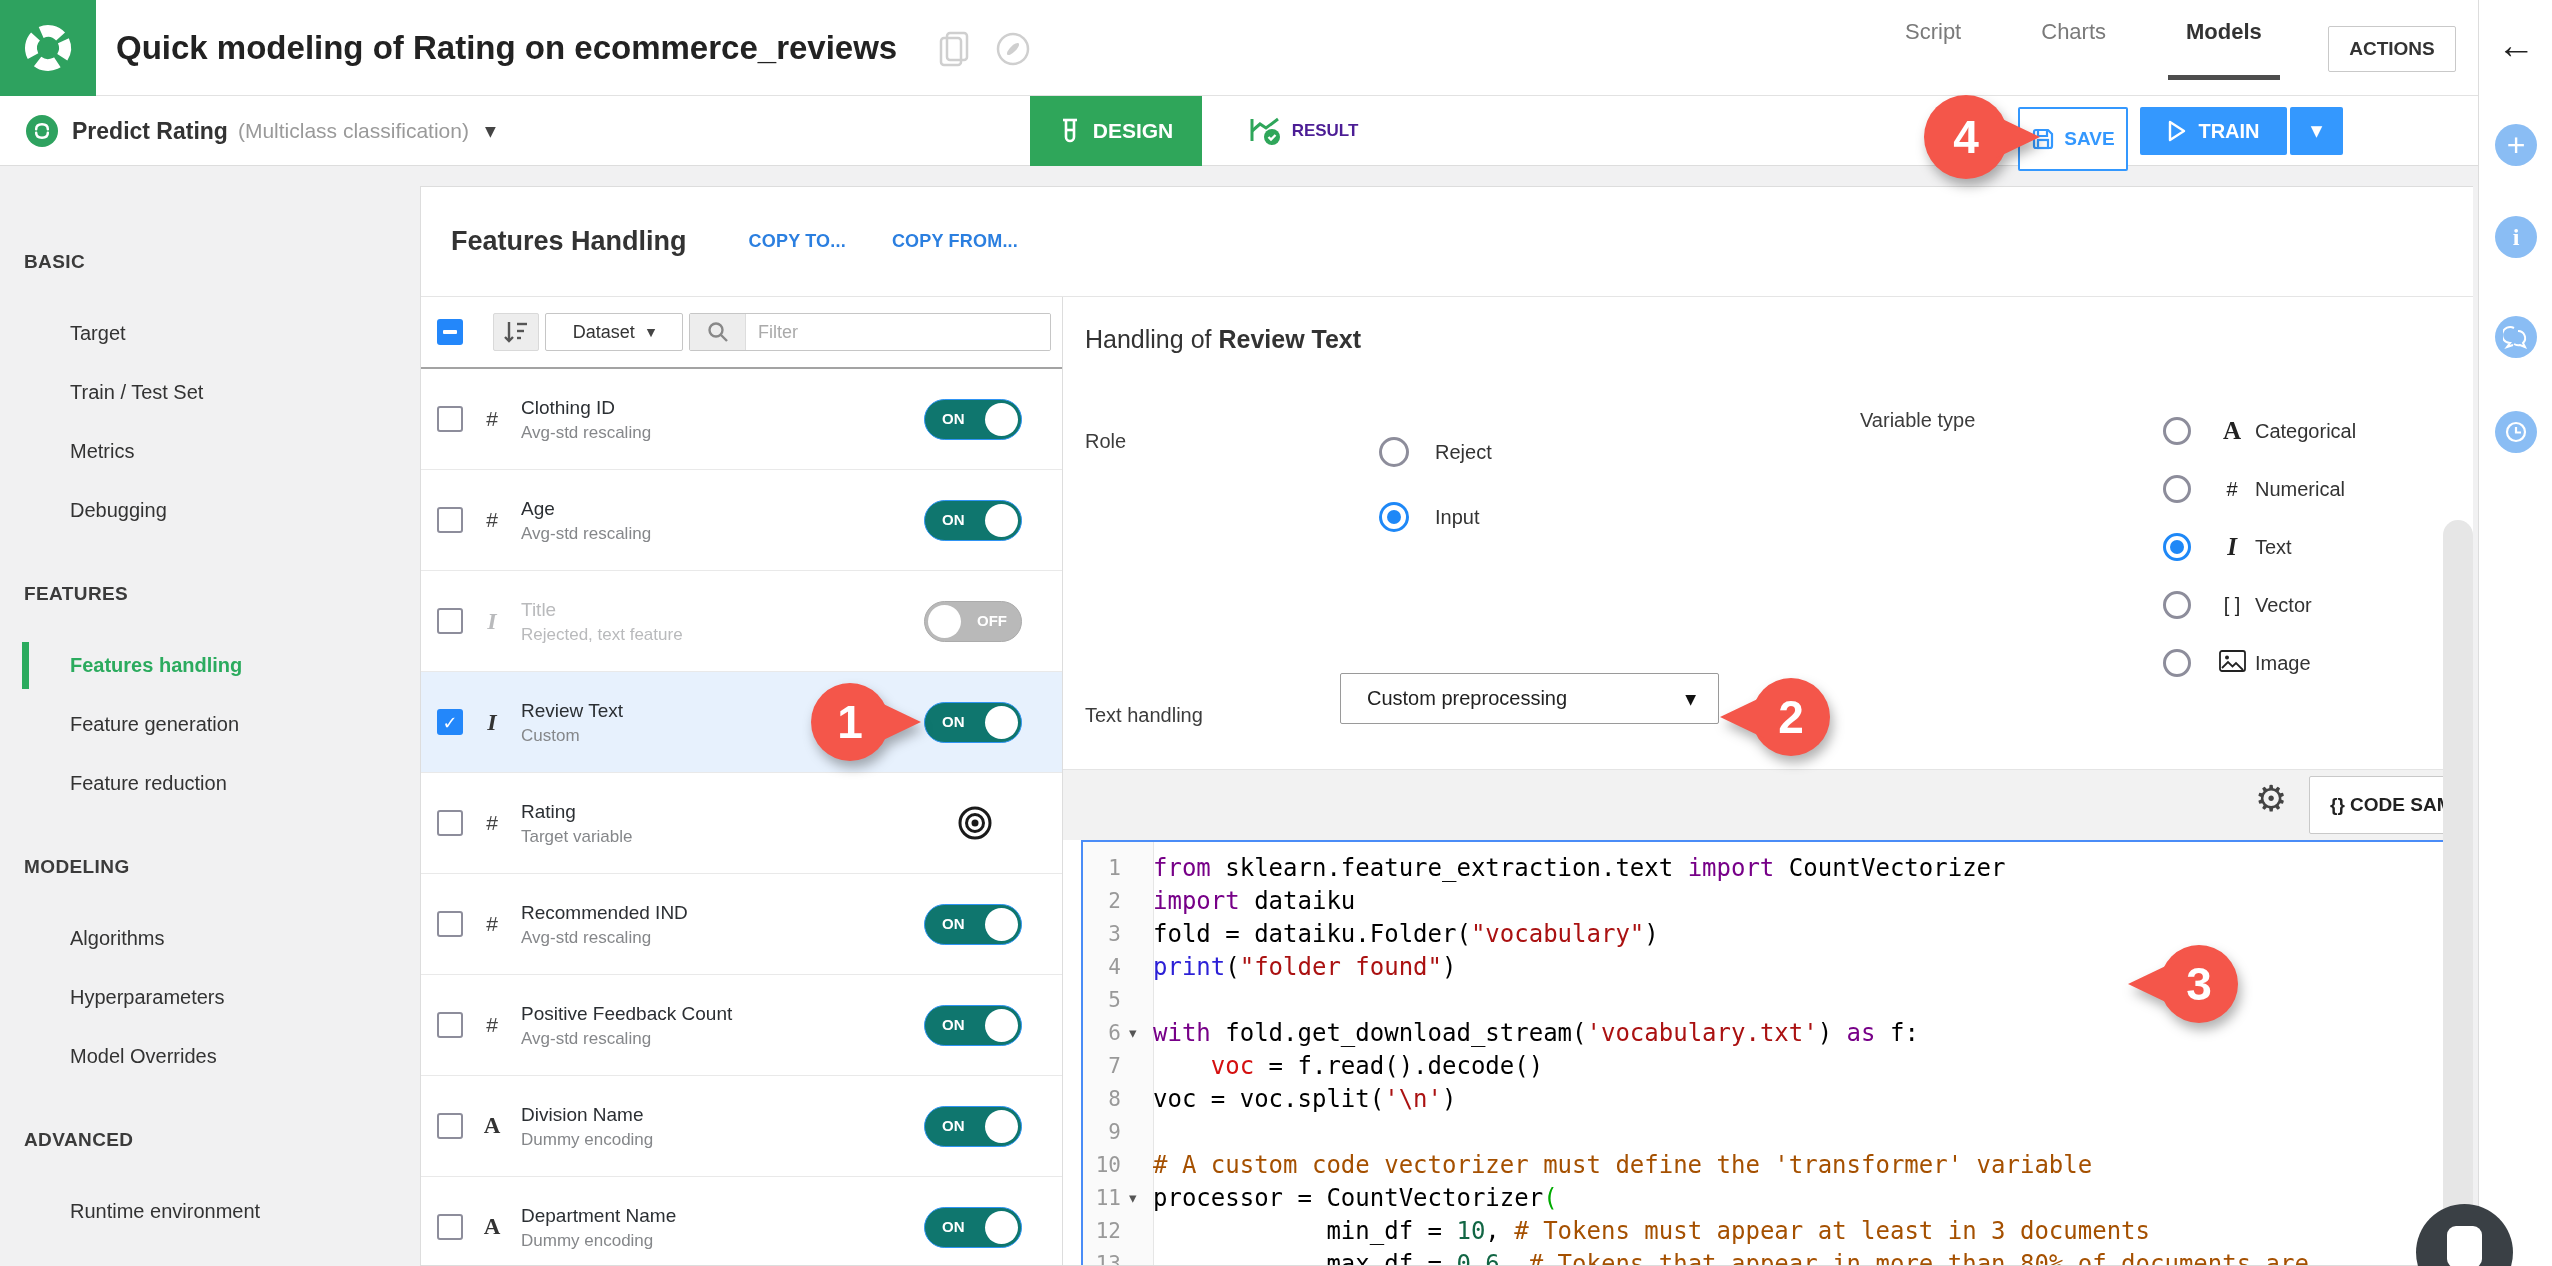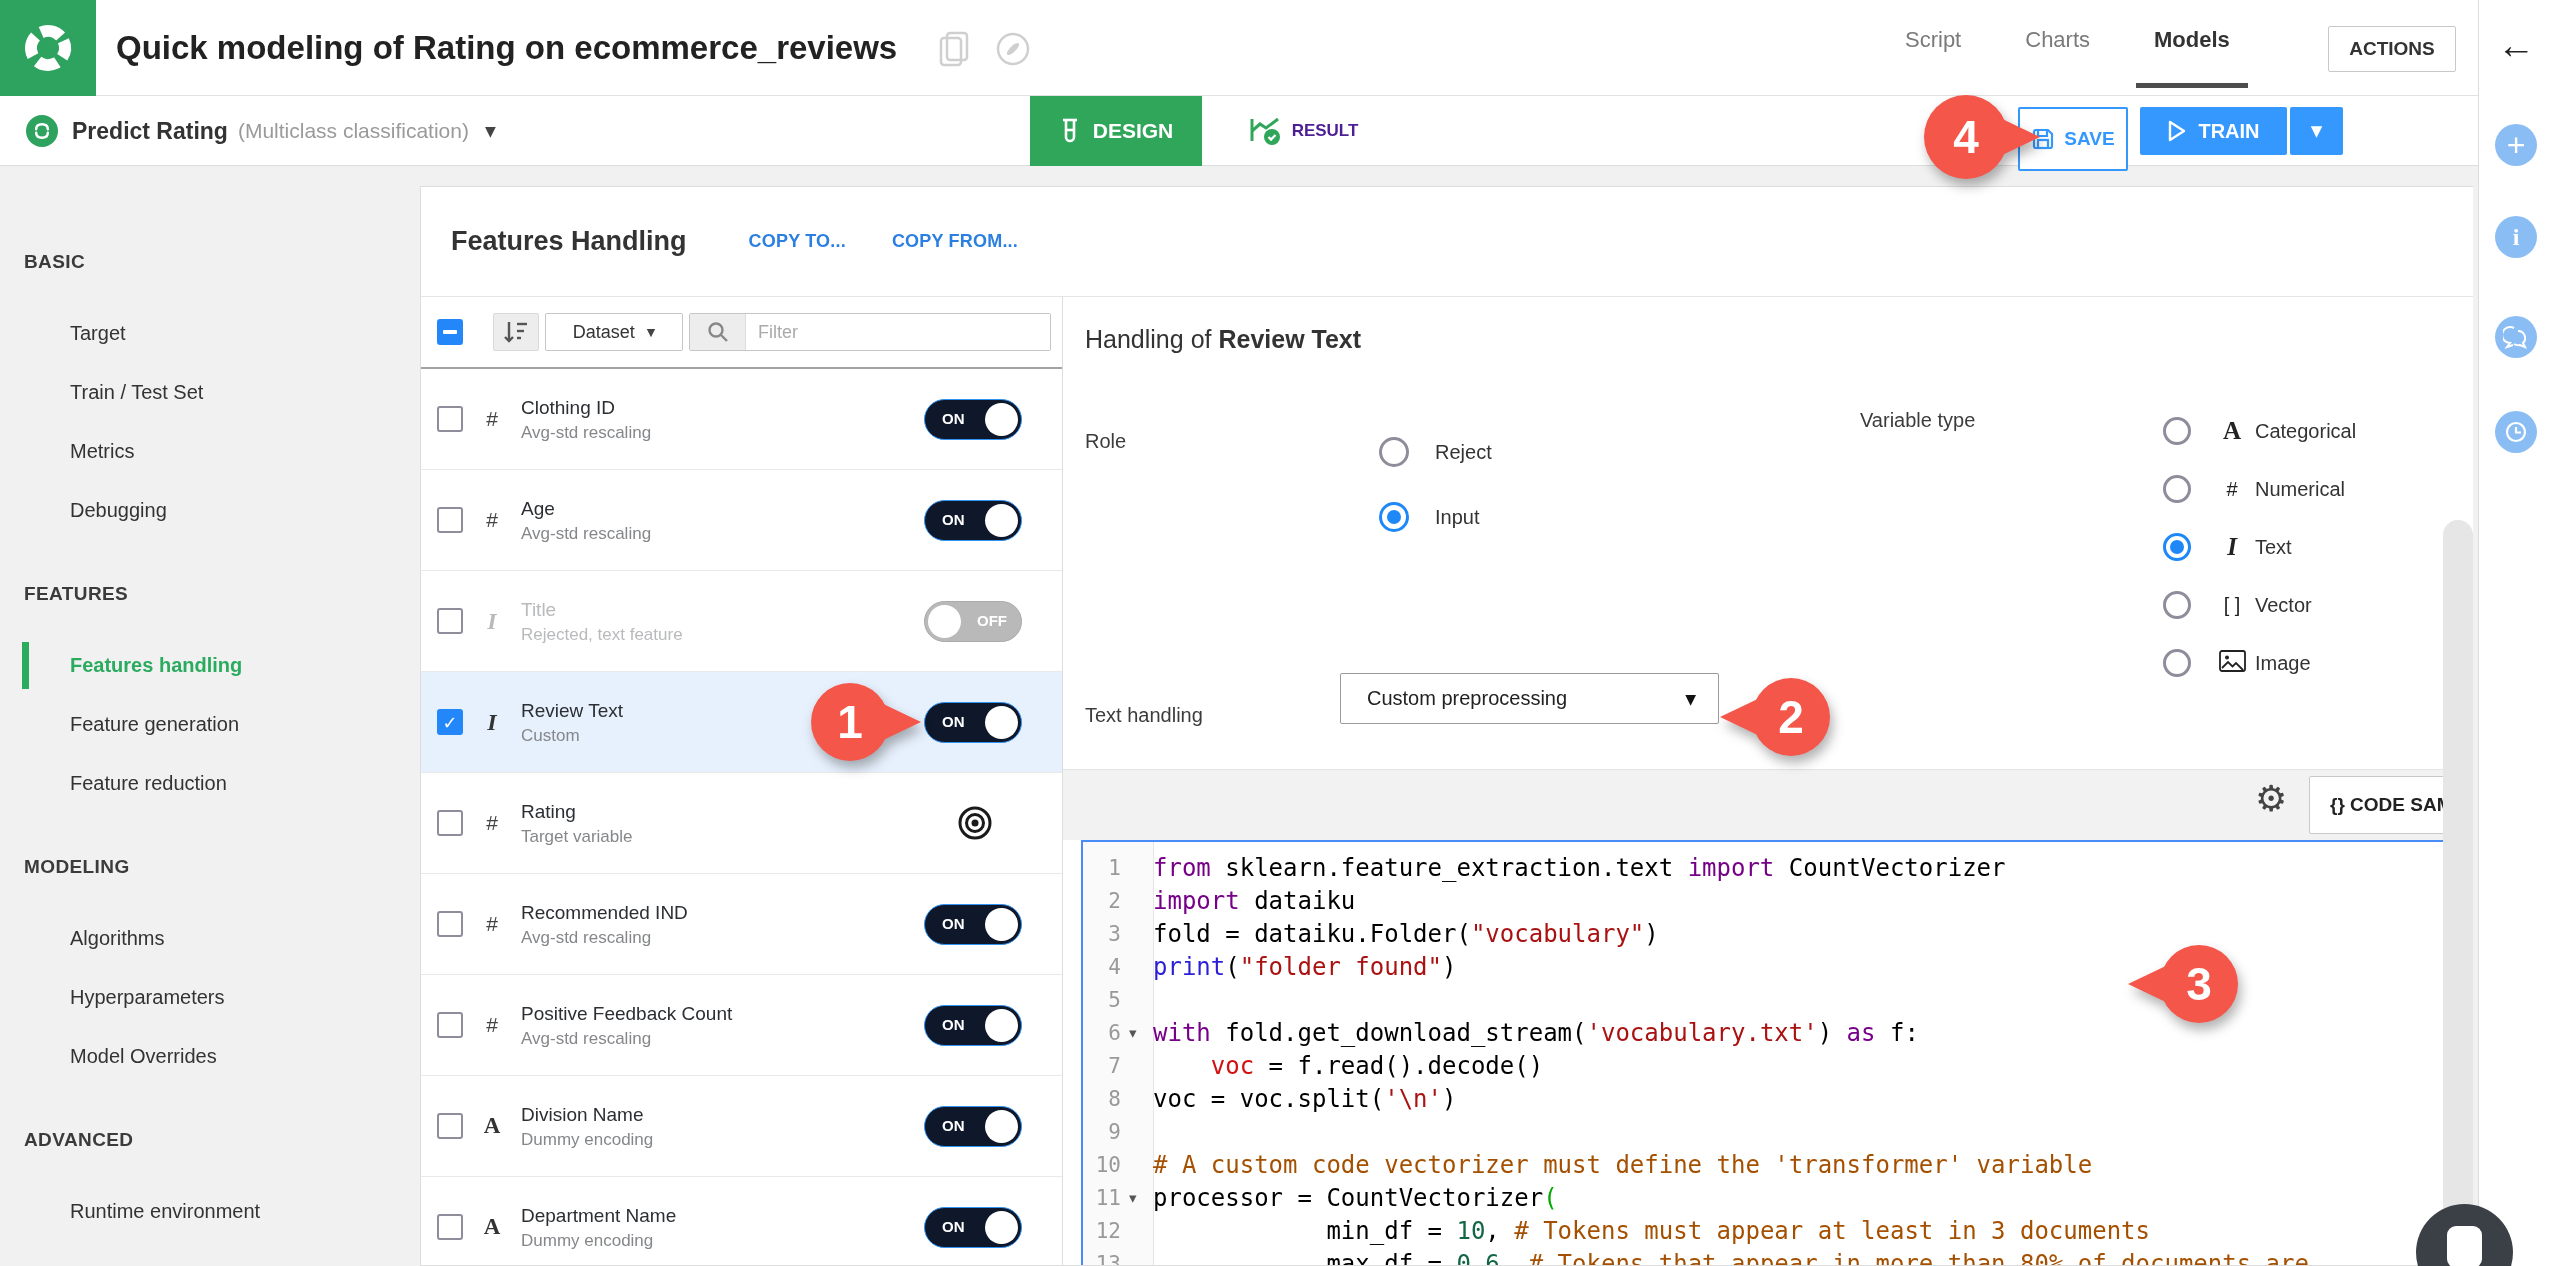--- a/index.html
+++ b/index.html
@@ -8,21 +8,21 @@
   #app { position:relative; width:2552px; height:1266px; overflow:hidden; background:#f1f1f2; }
   .glyph { font-family:"DejaVu Sans", sans-serif; }
 
   
   .top-header { position:absolute; left:0; top:0; width:2478px; height:96px; background:#fff; border-bottom:1px solid #e2e2e2; z-index:10; }
   .logo { position:absolute; left:0; top:0; width:96px; height:96px; background:#2EA25F; display:flex; align-items:center; justify-content:center; }
   .app-title { position:absolute; left:116px; top:0; height:96px; display:flex; align-items:center; font-size:33px; font-weight:600; color:#222; }
   .hdr-icon { position:absolute; top:28px; width:42px; height:42px; display:flex; align-items:center; justify-content:center; }
   .hdr-icon.copy { left:934px; }
   .hdr-icon.compass { left:992px; }
-  .header-tabs { position:absolute; left:1905px; top:0; height:80px; display:flex; gap:64px; align-items:center; }
+  .header-tabs { position:absolute; left:1905px; top:0; height:80px; display:flex; gap:80px; align-items:flex-end; }
   .htab { position:relative; height:96px; display:flex; align-items:center; font-size:22px; color:#7a7a7a; cursor:pointer; }
   .htab.active { color:#333; font-weight:700; }
   .htab.active::after { content:''; position:absolute; left:-18px; right:-18px; bottom:0; height:5px; background:#4d4d4d; }
   .actions-btn { position:absolute; left:2328px; top:26px; width:128px; height:46px; border:1px solid #c9c9c9; border-radius:2px; display:flex; align-items:center; justify-content:center; font-size:19px; font-weight:700; color:#333; background:#fff; cursor:pointer; }
 
   
   .model-bar { position:absolute; left:0; top:96px; width:2478px; height:70px; background:#fff; border-bottom:1px solid #ddd; z-index:9; }
   .predict-group { position:absolute; left:26px; top:0; height:70px; display:flex; align-items:center; cursor:pointer; }
   .predict-icon { width:32px; height:32px; border-radius:50%; background:#2EA25F; display:flex; align-items:center; justify-content:center; margin-right:14px; }
   .predict-name { font-size:23px; font-weight:700; color:#333; }
@@ -70,21 +70,21 @@
   .f-row { position:relative; height:101px; border-bottom:1px solid #e9e9e9; display:flex; align-items:center; padding-left:16px; flex:none; cursor:pointer; }
   .f-row.selected { background:#e7f1fd; }
   .f-icon { width:30px; margin-left:14px; text-align:center; font-size:21px; color:#444; flex:none; }
   .f-icon.t-text { font-family:"Liberation Serif", serif; font-style:italic; font-weight:700; font-size:24px; color:#333; }
   .f-icon.t-categorical { font-family:"Liberation Serif", serif; font-weight:700; font-size:23px; color:#333; }
   .f-row.muted .f-icon, .f-row.muted .f-name, .f-row.muted .f-sub { color:#b9babc !important; }
   .f-info { margin-left:14px; display:flex; flex-direction:column; justify-content:center; }
   .f-name { font-size:19px; color:#2b2f33; line-height:27px; }
   .f-sub { font-size:17px; color:#85878a; line-height:24px; }
   .toggle { position:absolute; left:503px; top:30px; width:98px; height:41px; border-radius:21px; cursor:pointer; }
-  .toggle.on { background:#0f172a; border:1px solid #2f94f4; }
+  .toggle.on { background:#0f766e; border:1px solid #2f94f4; }
   .toggle.on .t-label { position:absolute; left:17px; top:10px; color:#fff; font-size:15px; font-weight:700; }
   .toggle.on .knob { position:absolute; right:3px; top:3px; width:33px; height:33px; background:#fff; border-radius:50%; }
   .toggle.off { background:#b9b9b9; border:1px solid #ababab; }
   .toggle.off .t-label { position:absolute; right:14px; top:10px; color:#fff; font-size:15px; font-weight:700; }
   .toggle.off .knob { position:absolute; left:3px; top:3px; width:33px; height:33px; background:#fff; border-radius:50%; }
   .target-ico { position:absolute; left:536px; top:32px; }
 
   
   .detail-col { flex:1; position:relative; overflow:hidden; }
   .detail-heading { position:absolute; left:22px; top:28px; font-size:25px; color:#333; }

